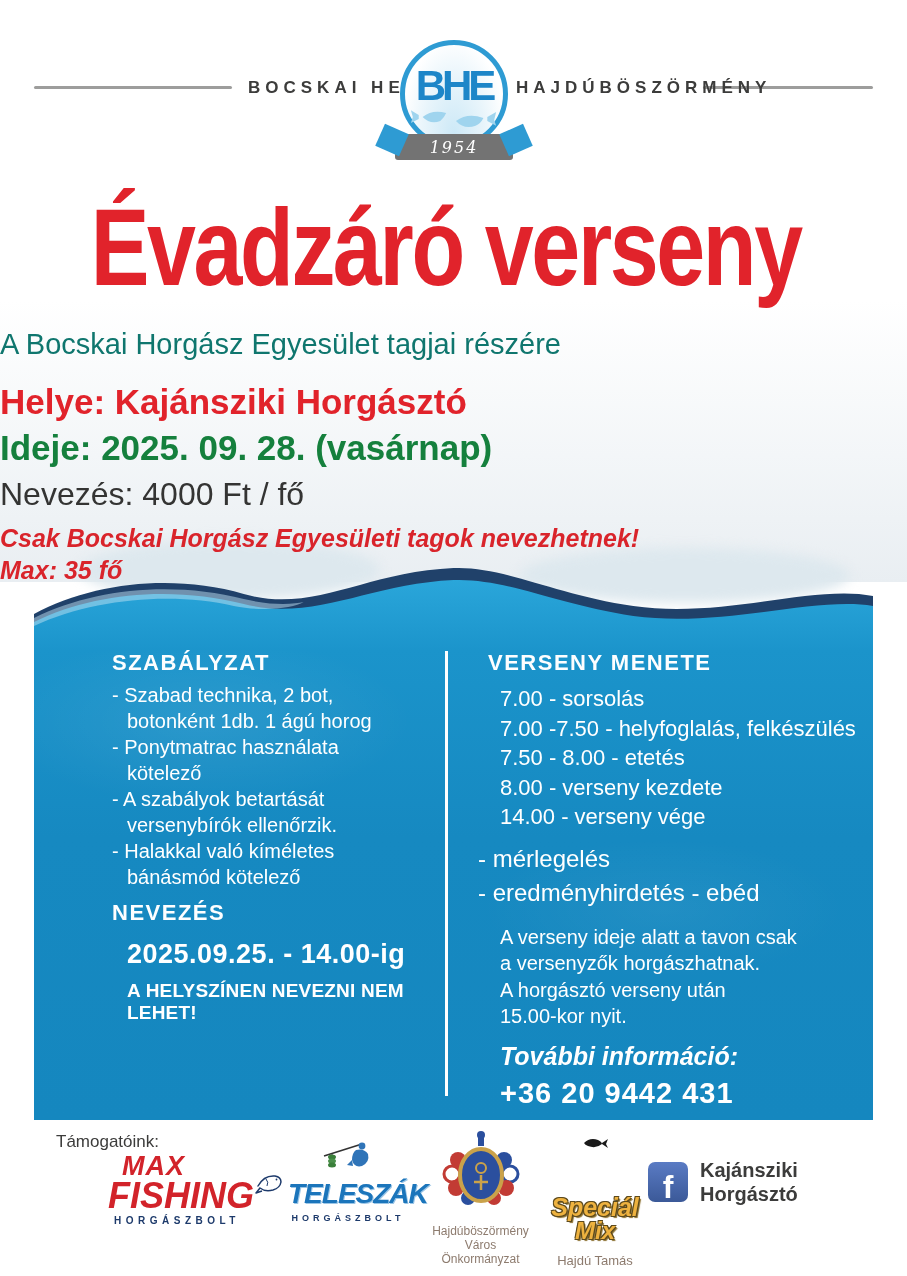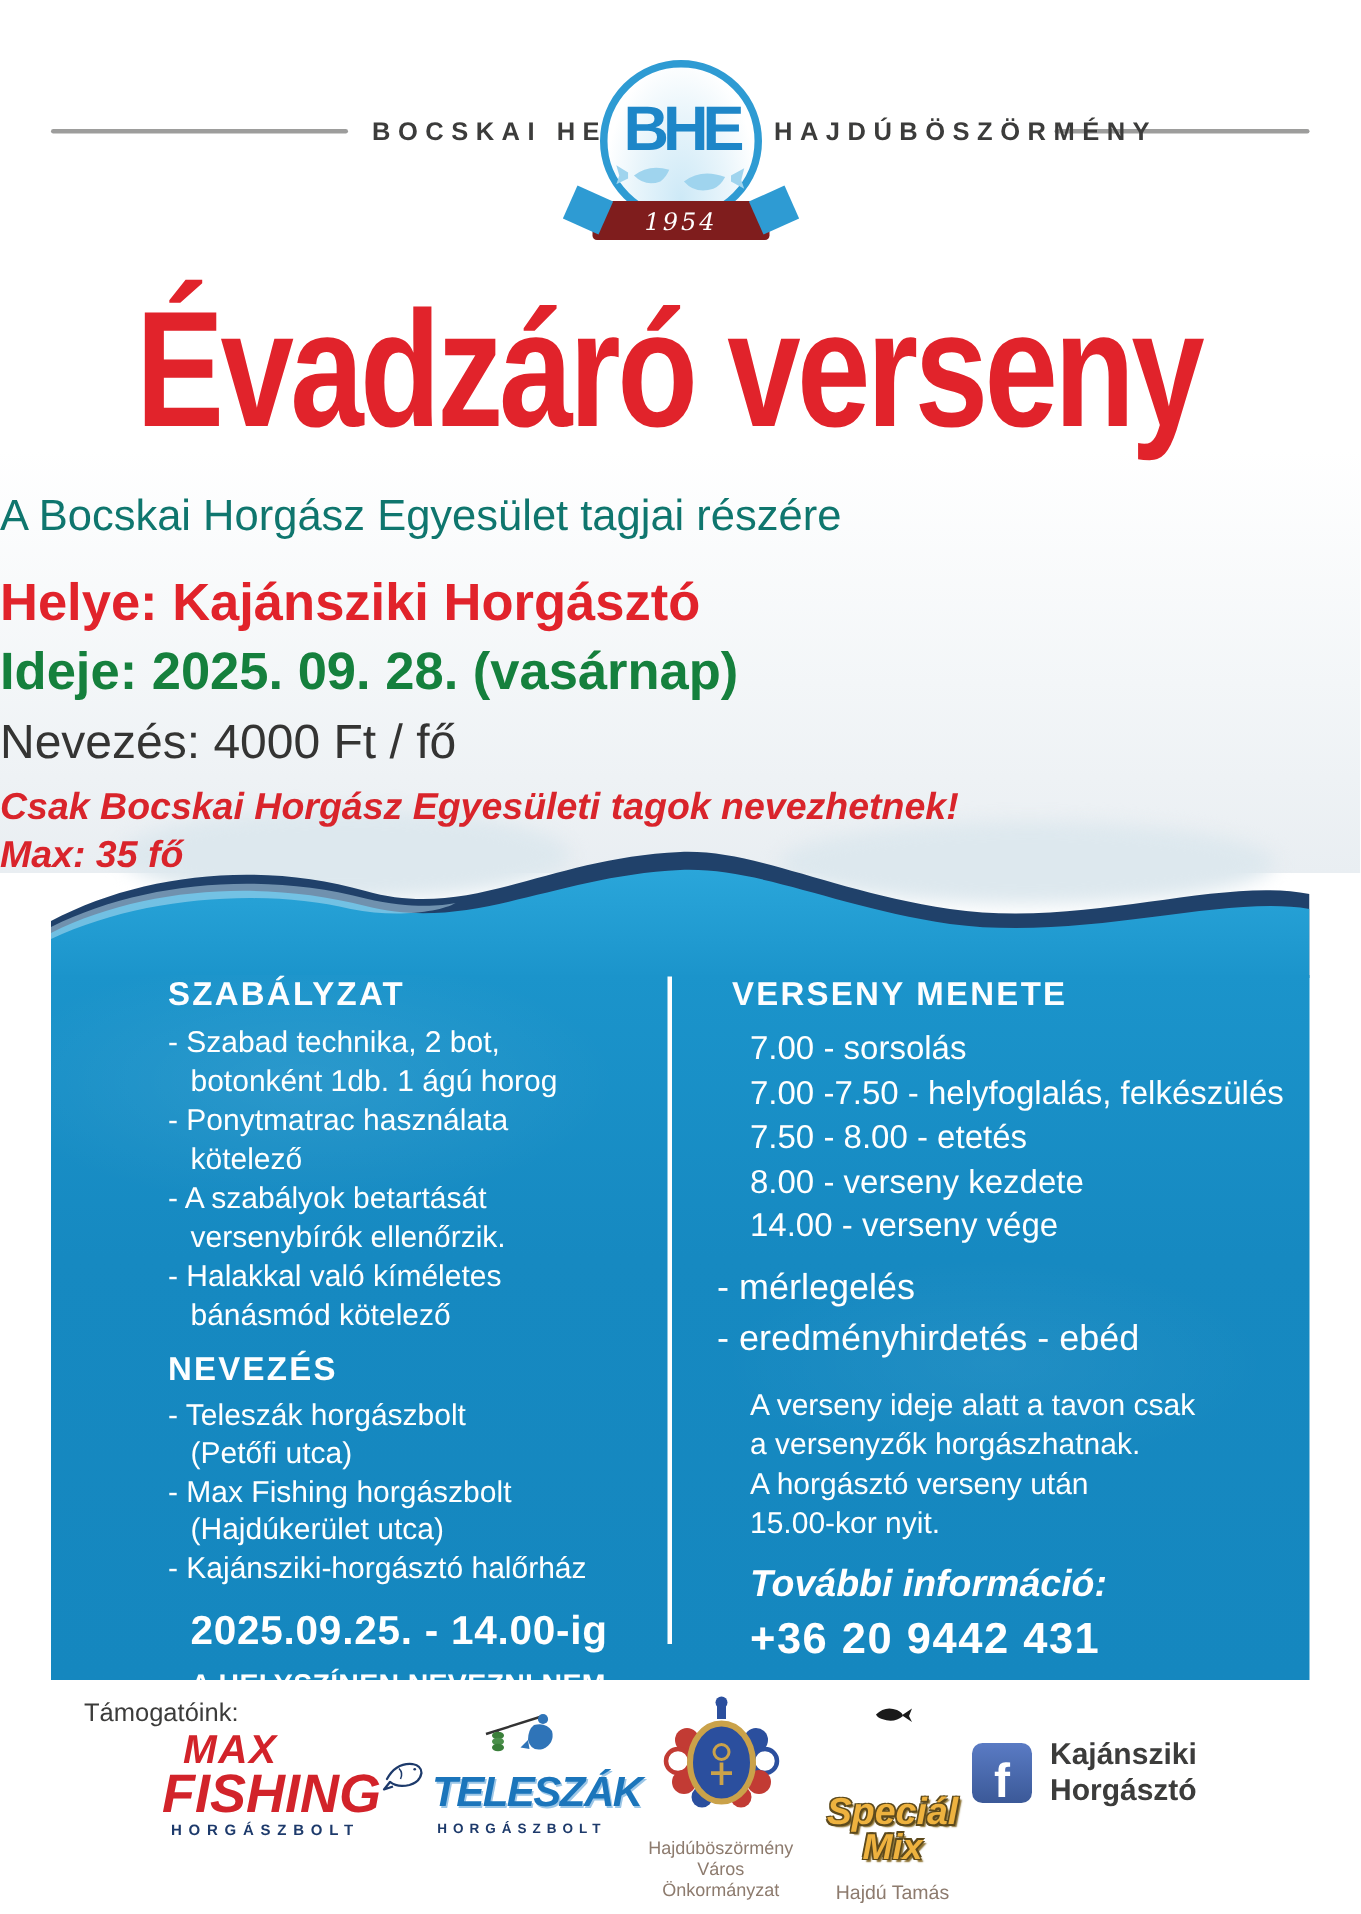--- a/index.html
+++ b/index.html
@@ -14,21 +14,21 @@
   .hdr-text{position:absolute;top:78px;font-size:17px;font-weight:bold;letter-spacing:5px;color:#3c3c3b;}
   .hdr-text.l{left:248px;}
   .hdr-text.r{left:516px;}
 
   .logo{position:absolute;left:390px;top:40px;width:128px;text-align:center;}
   .logo-circle{position:relative;width:98px;height:98px;margin:0 auto;border:5px solid #2e9bd3;border-radius:50%;
     background:radial-gradient(ellipse at 50% 90%, #cde9f7 0%, #e9f5fb 45%, #ffffff 75%);z-index:2;
     display:flex;align-items:center;justify-content:center;}
   .logo-letters{font-size:42px;font-weight:bold;letter-spacing:-4px;color:#1d86c8;margin-top:-16px;}
   .logo-fish{position:absolute;bottom:12px;left:0;width:100%;}
-  .logo-ribbon{position:relative;width:118px;height:26px;margin:-14px auto 0;background:#7f1d1d;border-radius:3px;z-index:3;
+  .logo-ribbon{position:relative;width:118px;height:26px;margin:-14px auto 0;background:#737373;border-radius:3px;z-index:3;
     display:flex;align-items:center;justify-content:center;}
   .logo-ribbon::before,.logo-ribbon::after{content:"";position:absolute;top:-6px;width:26px;height:24px;background:#2e9bd3;z-index:-1;}
   .logo-ribbon::before{left:-16px;transform:rotate(24deg);}
   .logo-ribbon::after{right:-16px;transform:rotate(-24deg);}
   .logo-year{font-family:"DejaVu Serif",serif;font-style:italic;font-size:16px;color:#ffffff;letter-spacing:2px;}
 
   
   .sky{position:absolute;left:0;top:300px;width:100%;height:282px;
     background:linear-gradient(180deg,#ffffff 0%,#f3f6f8 55%,#e9eef2 100%);}
   .hill{position:absolute;background:#dde8ee;border-radius:50%;filter:blur(6px);}
@@ -163,27 +163,20 @@
         <div class="rule-item pre">- Szabad technika, 2 bot,
 botonként 1db. 1 ágú horog</div>
         <div class="rule-item pre">- Ponytmatrac használata
 kötelező</div>
         <div class="rule-item pre">- A szabályok betartását
 versenybírók ellenőrzik.</div>
         <div class="rule-item pre">- Halakkal való kíméletes
 bánásmód kötelező</div>
       </div>
       <div class="blue-h reg-h">NEVEZÉS</div>
-      <div class="reg-list">
-        <div class="reg-item pre">- Teleszák horgászbolt
-(Petőfi utca)</div>
-        <div class="reg-item pre">- Max Fishing horgászbolt
-(Hajdúkerület utca)</div>
-        <div class="reg-item pre">- Kajánsziki-horgásztó halőrház</div>
-      </div>
       <div class="deadline">2025.09.25. - 14.00-ig</div>
       <div class="reg-note">A HELYSZÍNEN NEVEZNI NEM LEHET!</div>
     </div>
 
     <div class="col col-right">
       <div class="blue-h sched-h">VERSENY MENETE</div>
       <div class="sched-list">
         <div class="sched-item">7.00 - sorsolás</div>
         <div class="sched-item">7.00 -7.50 - helyfoglalás, felkészülés</div>
         <div class="sched-item">7.50 - 8.00 - etetés</div>

